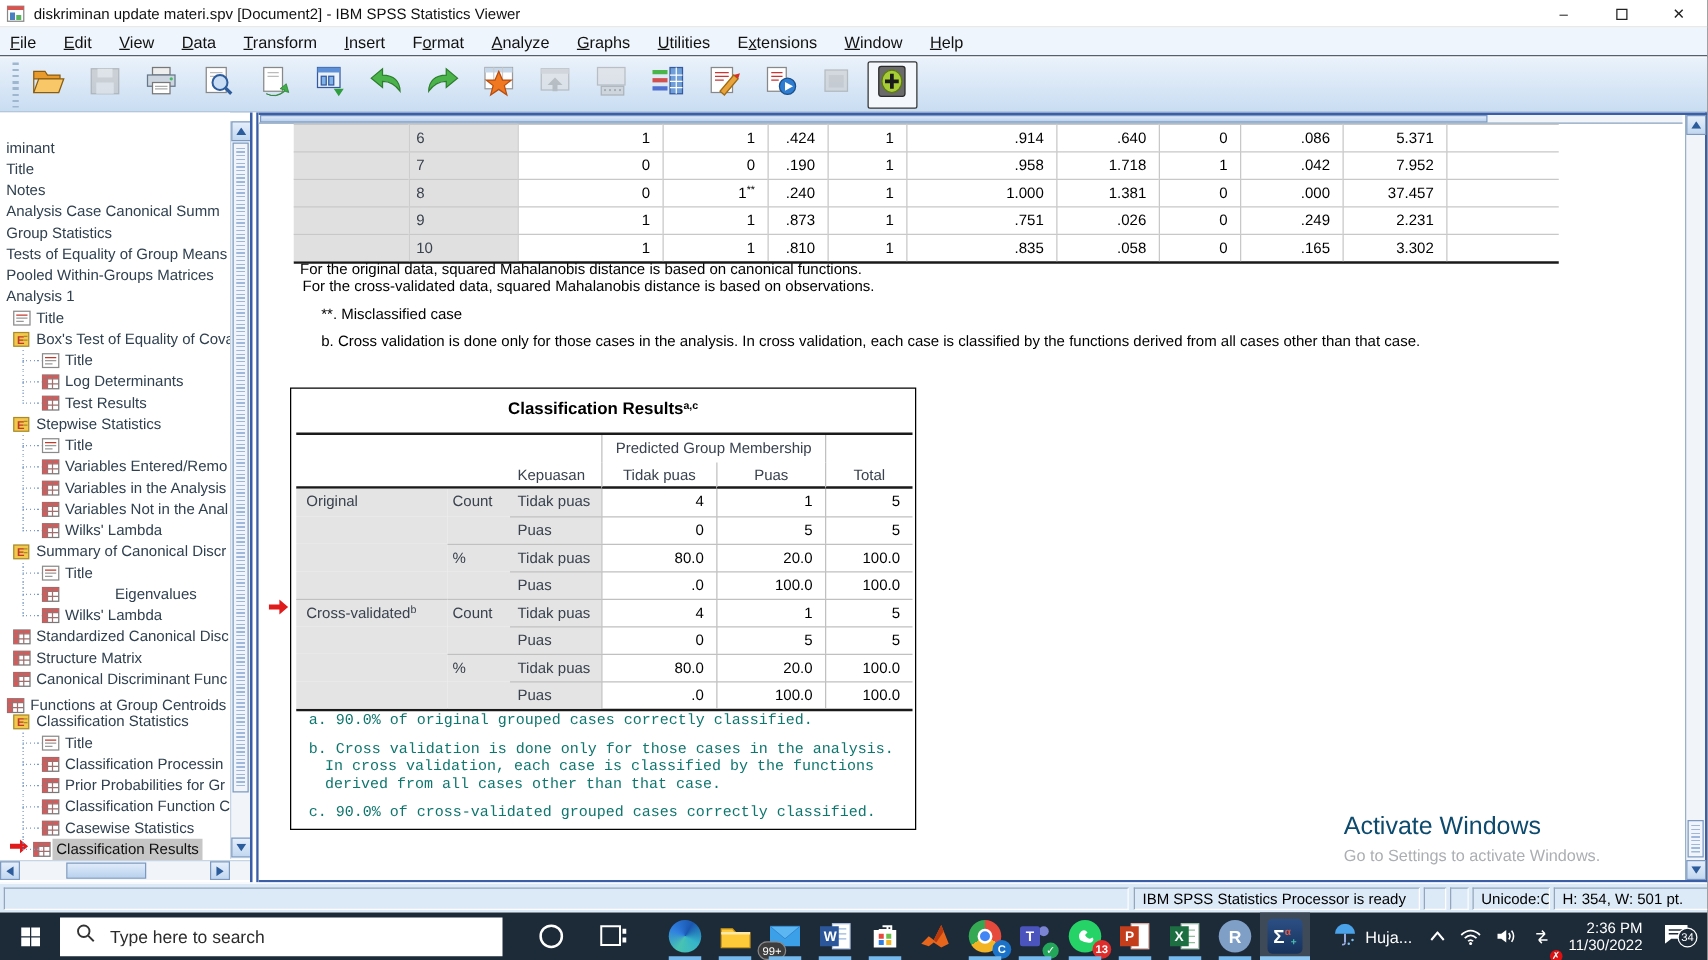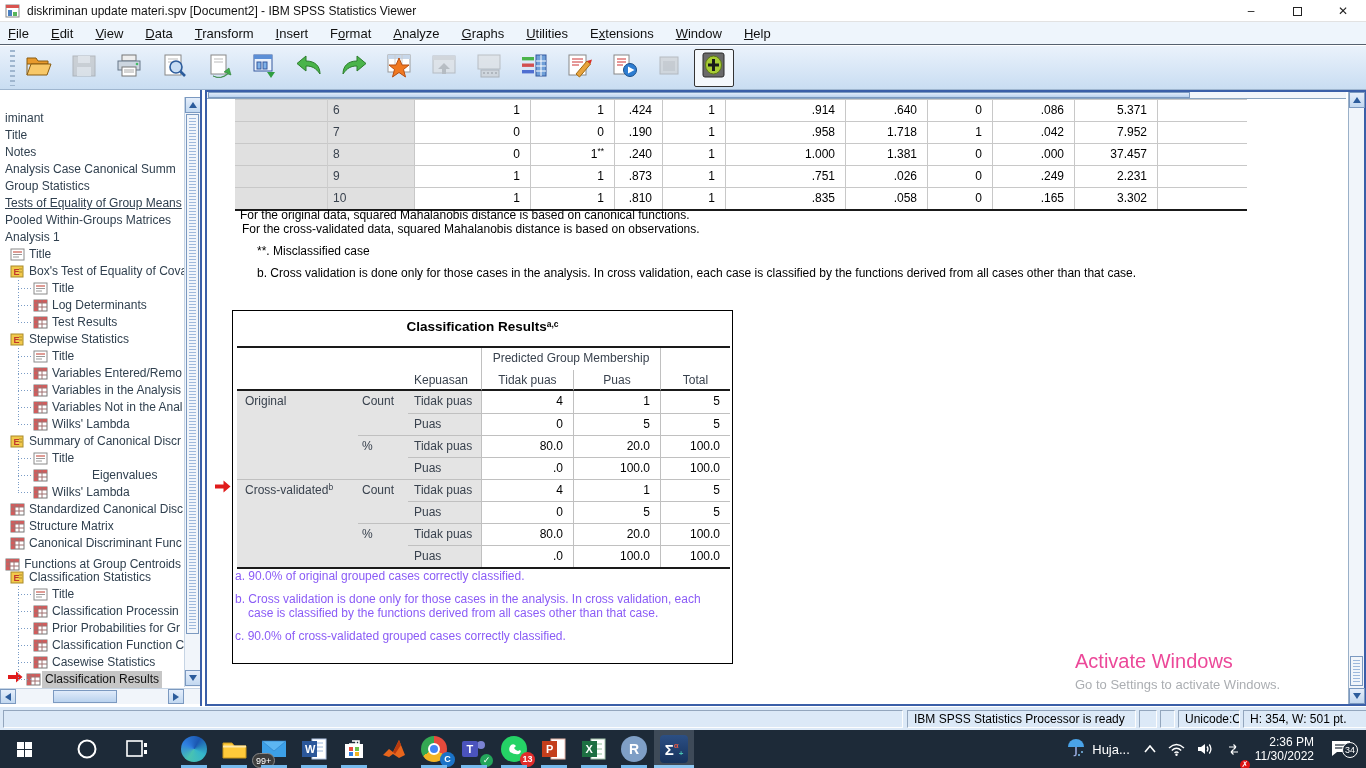--- a/index.html
+++ b/index.html
@@ -66,24 +66,24 @@
     border-top:2px solid #1a1a1a; border-bottom:2px solid #1a1a1a; }
   .cc { font-size:12px; height:22px; line-height:21px; }
   .cc.h2 { height:21px; line-height:20px; border-bottom:2px solid #1a1a1a; }
   .cc.lab { color:#39424e; }
   .cc.grayc { background:#e4e4e4; }
   .cc.vl { border-left:1px solid #c0c0c0; }
   .cc.ctr { text-align:center; }
   .cc.num { text-align:right; padding-right:10px; color:#000; }
   .cc.span3 { grid-column:span 3; }
   .cc.span2g { grid-column:span 2; }
-  .cls-fns { position:absolute; left:2px; top:258px; width:478px; font-size:12px; color:#8b5cf6; }
+  .cls-fns { position:absolute; left:14px; top:258px; width:478px; font-size:12px; color:#0f766e;font-family:Liberation Mono, monospace; }
   .cls-fn { padding-left:13px; text-indent:-13px; line-height:14px; margin-bottom:9px; }
   
-  .wm1 { position:absolute; left:868px; top:558px; font-size:20px; color:#ec4899; }
+  .wm1 { position:absolute; left:868px; top:558px; font-size:20px; color:#0c4a6e; }
   .wm2 { position:absolute; left:868px; top:585px; font-size:13px; color:#abaeb2; }
   
   .statusbar { position:absolute; left:0; top:706px; width:1366px; height:24px; background:#dce9f7; border-top:1px solid #fff; }
   .sb-cell { position:absolute; top:3px; height:18px; border:1px solid; border-color:#93a6bd #fdfdfd #fdfdfd #93a6bd; font-size:12px; color:#000; line-height:16px; padding-left:6px; white-space:nowrap; overflow:hidden; }
   
   .taskbar { position:absolute; left:0; top:730px; width:1366px; height:38px; background:#1d2a38; display:flex; align-items:center; color:#fff; }
   .tb-start { width:48px; height:38px; display:flex; align-items:center; justify-content:center; }
   .win-logo { display:grid; grid-template-columns:7px 7px; grid-template-rows:7px 7px; gap:1px; }
   .win-logo span { background:#fff; }
   .tb-search { width:354px; height:31px; background:#fff; display:flex; align-items:center; position:relative; }
@@ -296,21 +296,21 @@
       </div>
       <div class="tree-item" style="top: 54px; padding-left: 2px;">
         <span class="tlabel">Notes</span>
       </div>
       <div class="tree-item" style="top: 71px; padding-left: 2px;">
         <span class="tlabel">Analysis Case Canonical Summ</span>
       </div>
       <div class="tree-item" style="top: 88px; padding-left: 2px;">
         <span class="tlabel">Group Statistics</span>
       </div>
-      <div class="tree-item" style="top: 105px; padding-left: 2px; text-decoration: underline;">
+      <div class="tree-item" style="top: 105px; padding-left: 2px;">
         <span class="tlabel">Tests of Equality of Group Means</span>
       </div>
       <div class="tree-item" style="top: 122px; padding-left: 2px;">
         <span class="tlabel">Pooled Within-Groups Matrices</span>
       </div>
       <div class="tree-item" style="top: 139px; padding-left: 2px;">
         <span class="tlabel">Analysis 1</span>
       </div>
       <div class="tree-item" style="top: 156px; padding-left: 10px;">
         <span class="ticon">
@@ -827,20 +827,29 @@
 
   <div class="taskbar">
     <div class="tb-start">
       <span class="win-logo">
           <span></span>
           <span></span>
           <span></span>
           <span></span>
         </span>
     </div>
+    <div class="tb-search">
+      <span class="mag">
+        <svg width="15" height="15">
+            <circle cx="6" cy="6" r="4.6" fill="none" stroke="#333" stroke-width="1.5"></circle>
+            <line x1="9.5" y1="9.5" x2="14" y2="14" stroke="#333" stroke-width="1.5"></line>
+          </svg>
+      </span>
+      <input readonly="" placeholder="Type here to search" style="">
+    </div>
     <div class="tb-circle">
       <svg width="22" height="22">
           <circle cx="11" cy="11" r="8.5" fill="none" stroke="#fff" stroke-width="2"></circle>
         </svg>
     </div>
     <div class="tb-circle" style="margin-left:4px;">
       <svg width="22" height="20">
           <rect x="1" y="2" width="15" height="15" fill="none" stroke="#fff" stroke-width="1.6"></rect>
           <rect x="18" y="4" width="3" height="4" fill="#fff"></rect>
           <rect x="18" y="11" width="3" height="4" fill="#fff"></rect>

